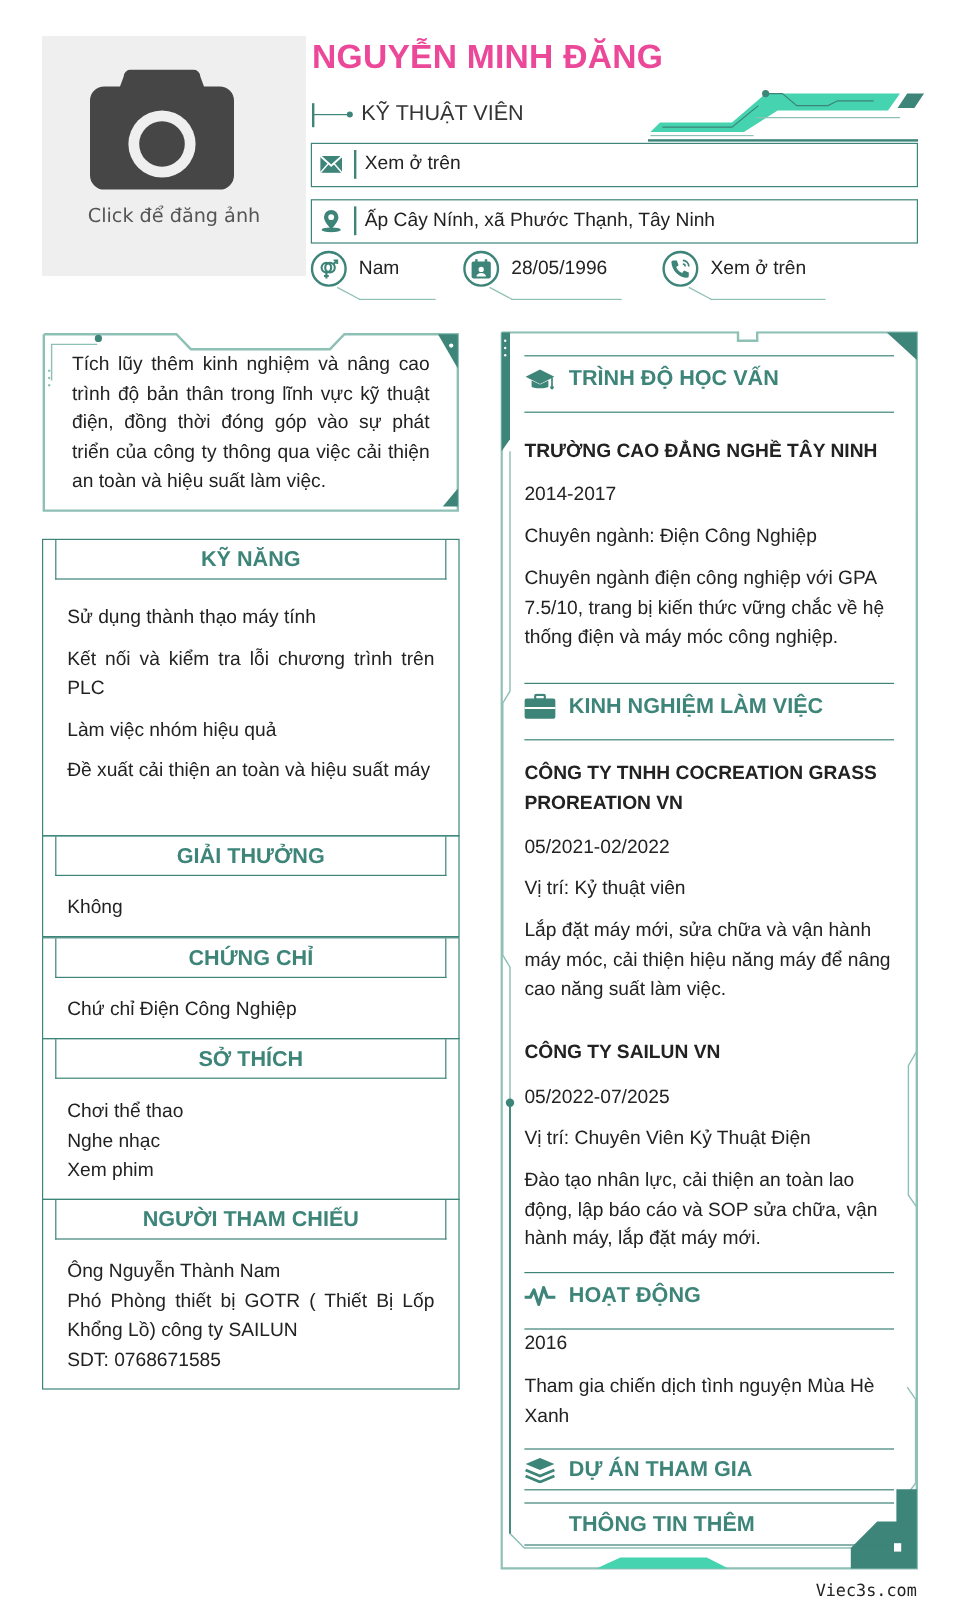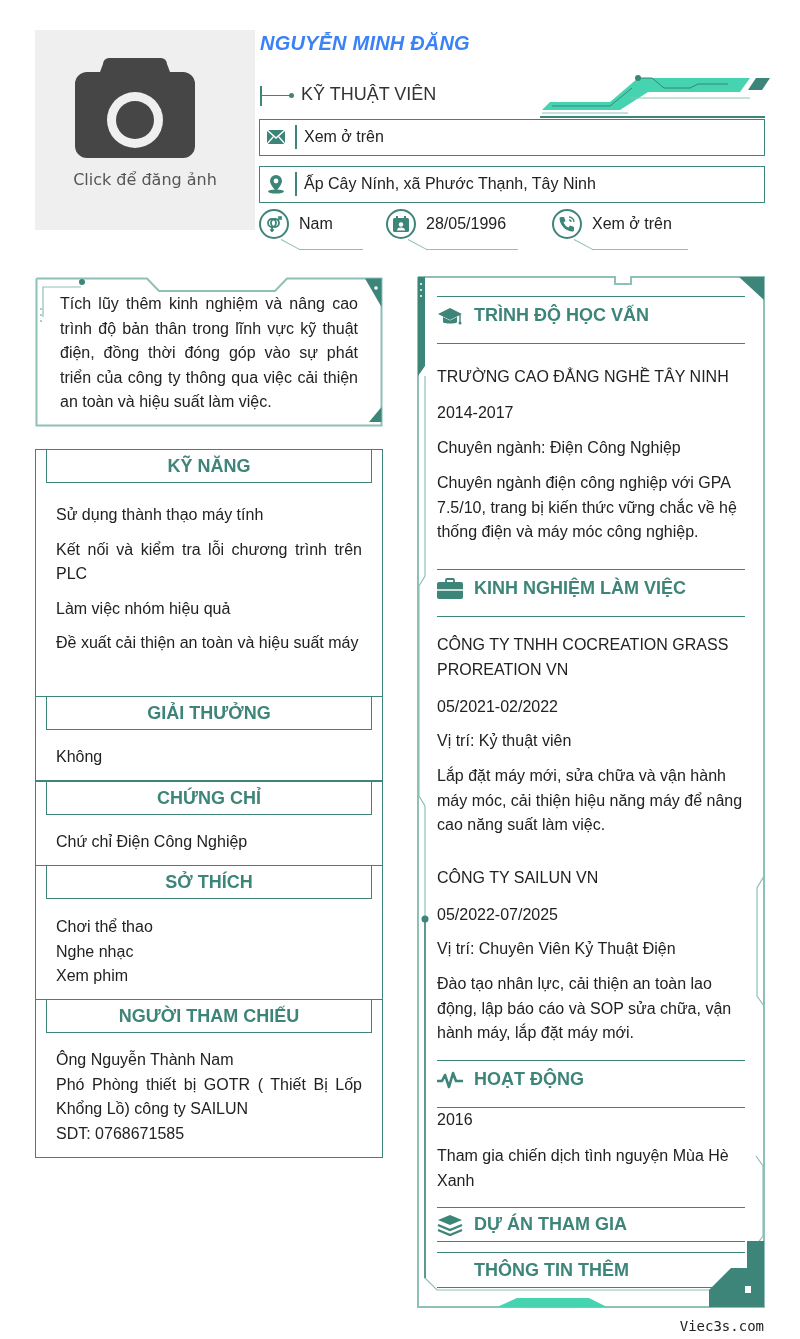--- a/index.html
+++ b/index.html
@@ -6,21 +6,21 @@
   html, body { width: 800px; height: 1339px; background: #ffffff; }
   body { position: relative; font-family: "Liberation Sans", "DejaVu Sans", sans-serif; color: #1d1d1d; overflow: hidden; }
   .abs { position: absolute; }
 
   
   .photo { left: 35px; top: 30px; width: 220px; height: 200px; background: #efefef; }
   .photo svg { position: absolute; left: 40px; top: 28px; }
   .photo-label { position: absolute; left: 0; right: 0; top: 140px; text-align: center; font-family: "DejaVu Sans", sans-serif; font-size: 16px; color: #555; }
 
   
-  .name { left: 260px; top: 32px; font-size: 20px; font-weight: 700; color: #3b82f6; letter-spacing: 0.2px; font-style: italic; }
+  .name { left: 260px; top: 32px; font-size: 28px; font-weight: 700; color: #ec4899; letter-spacing: 0.2px; }
   .title-row { left: 260px; top: 84px; height: 22px; }
   .title-line { position: absolute; left: 0; top: 2px; width: 2px; height: 20px; background: #3d8479; }
   .title-h { position: absolute; left: 0; top: 11px; width: 30px; height: 1px; background: #3d8479; }
   .title-dot { position: absolute; left: 29px; top: 9px; width: 5px; height: 5px; border-radius: 50%; background: #3d8479; }
   .title-text { position: absolute; left: 41px; top: 0; font-size: 18px; color: #333; white-space: nowrap; }
 
   .contact-box { left: 259px; width: 506px; height: 37px; border: 1.5px solid #3d8479; }
   .contact-box .ic { position: absolute; left: 6px; top: 7px; width: 20px; height: 20px; }
   .contact-box .sep { position: absolute; left: 35px; top: 5px; width: 2px; height: 24px; background: #3d8479; }
   .contact-box .val { position: absolute; left: 44px; top: 8px; font-size: 16px; color: #222; white-space: nowrap; }
@@ -42,21 +42,21 @@
   .lbox-body { position: absolute; left: 20px; top: 52px; width: 306px; font-size: 16px; color: #222; }
   .lbox-body .item { line-height: 24.5px; margin-bottom: 10px; text-align: justify; }
   .lbox-body .line { line-height: 24.5px; }
 
   
   .rframe { left: 417px; top: 276px; width: 348px; height: 1033px; }
   .sec-head { left: 437px; width: 308px; height: 48px; border-top: 1.5px solid #3d8479; border-bottom: 1.5px solid #3d8479; }
   .sec-head .sh-ic { position: absolute; left: 0; top: 8px; width: 26px; height: 22px; }
   .sec-head .sh-t { position: absolute; left: 37px; top: 8px; font-size: 18px; font-weight: 700; color: #3d8479; white-space: nowrap; }
   .rtext { left: 437px; width: 310px; font-size: 16px; color: #222; line-height: 24.5px; }
-  .rbold { font-weight: 400; }
+  .rbold { font-weight: 700; }
 
   .footer { right: 36px; top: 1318px; font-family: "DejaVu Sans Mono", monospace; font-size: 14px; color: #222; }
 </style>
 </head>
 <body>
 
 <div class="abs photo">
   <svg width="120" height="106" viewBox="0 0 120 106">
     <path d="M34 0 h52 a6 6 0 0 1 6 6 l3 8 h13 a12 12 0 0 1 12 12 v62 a12 12 0 0 1 -12 12 h-96 a12 12 0 0 1 -12 -12 v-62 a12 12 0 0 1 12 -12 h13 l3 -8 a6 6 0 0 1 6 -6z" fill="#464646"></path>
     <circle cx="60" cy="62" r="28" fill="#efefef"></circle>

